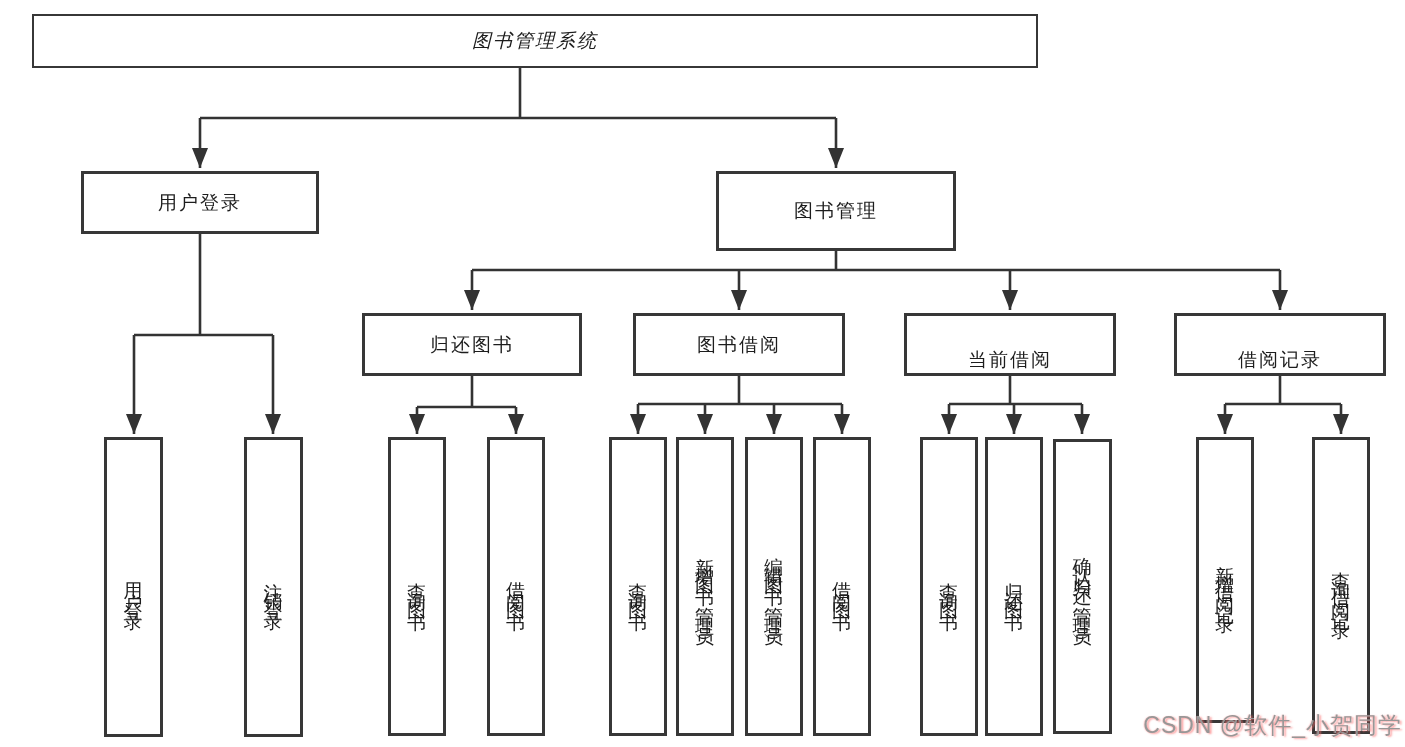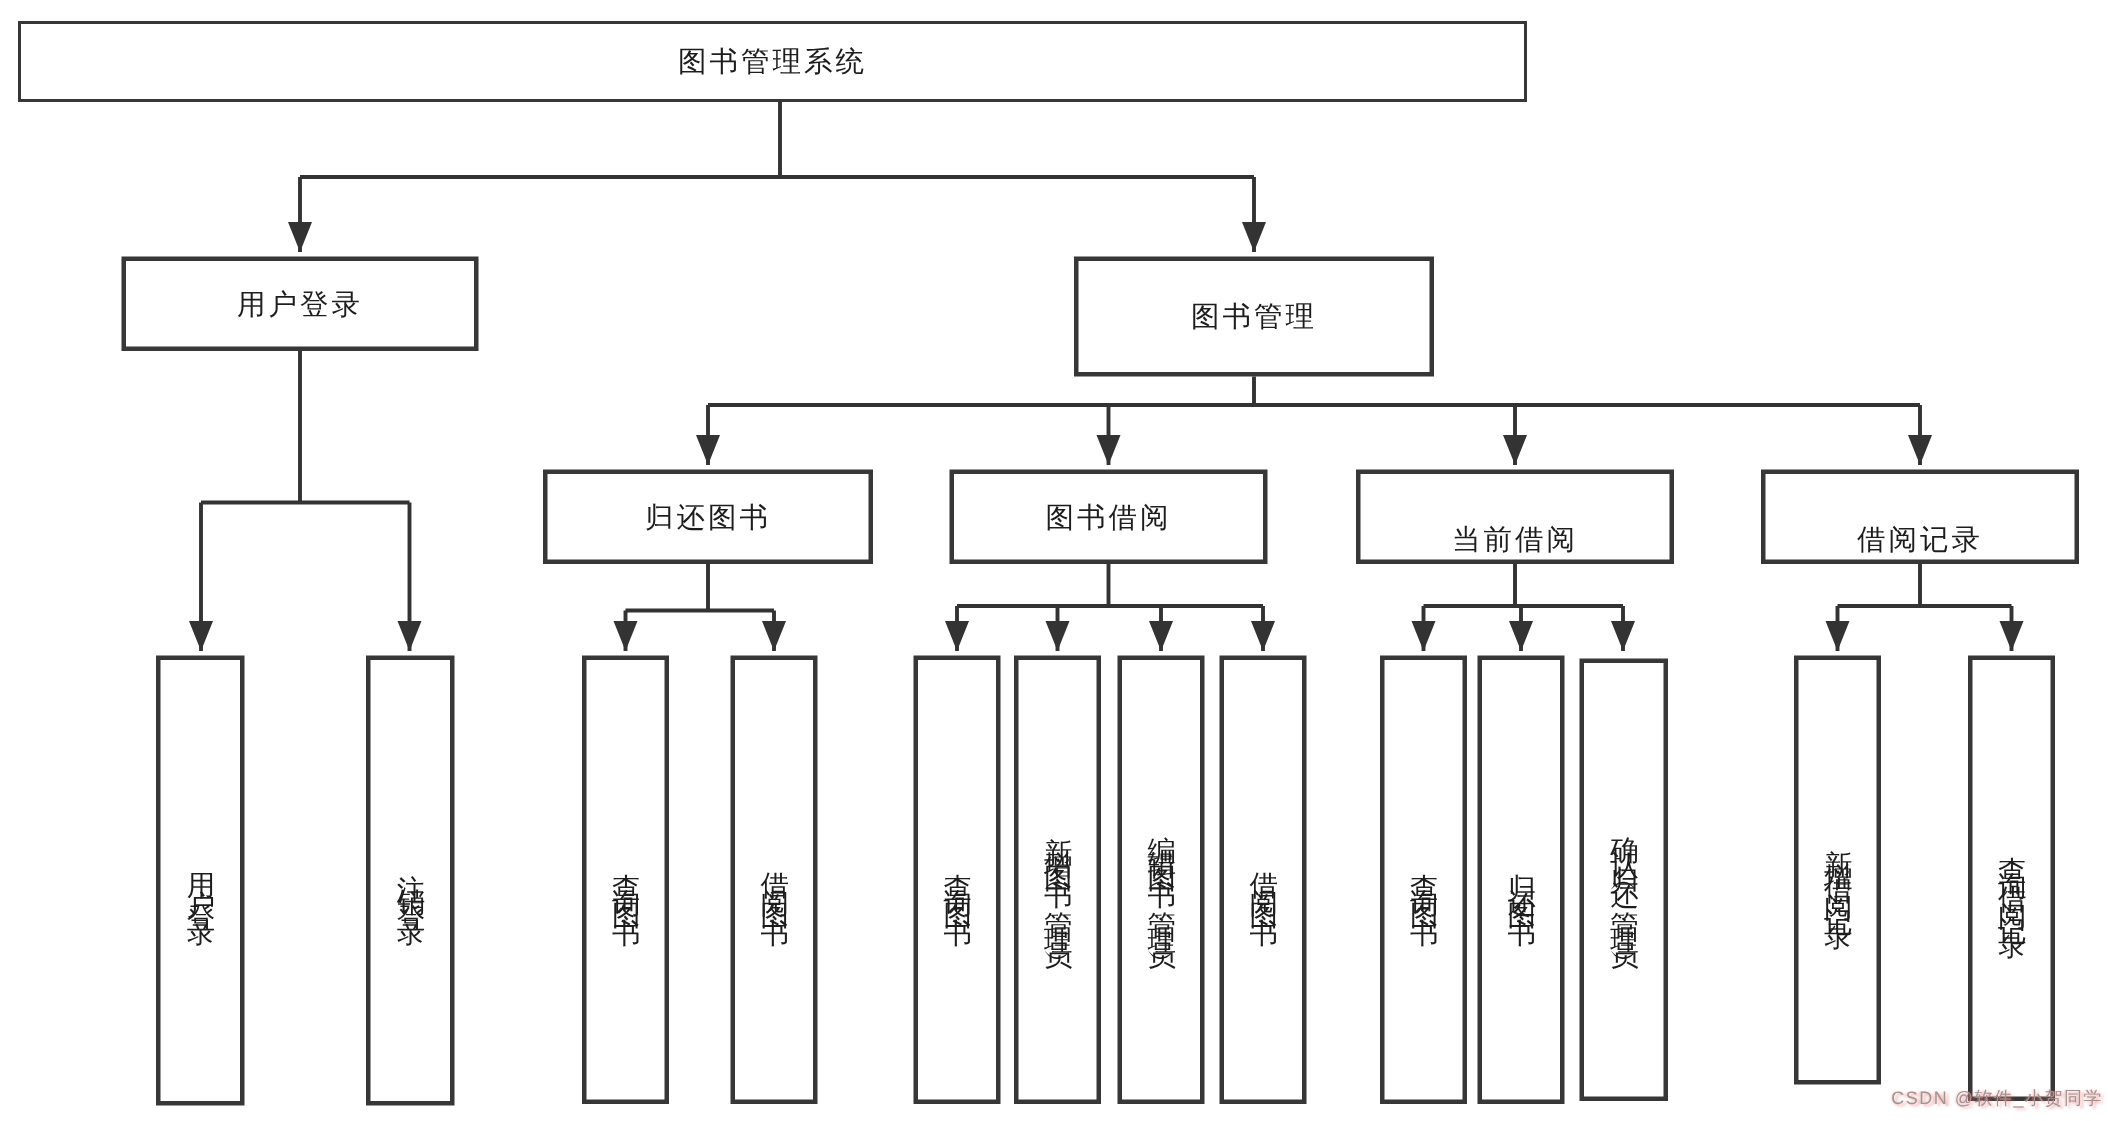--- a/index.html
+++ b/index.html
@@ -18,21 +18,21 @@
   }
   .root{border-width:2px;}
   .hbox{font-size:19px;letter-spacing:2px;white-space:nowrap;}
   .vbox span{
     writing-mode:vertical-rl;text-orientation:mixed;
     font-size:19px;letter-spacing:10px;line-height:1;
     display:block;
   }
   .watermark{
     position:absolute;right:3px;bottom:6px;
-    font-size:12px;letter-spacing:1px;
+    font-size:23px;letter-spacing:1px;
     color:#979797;
     text-shadow:2px 1px 2px rgba(250,110,110,0.65), -1px 0 1px rgba(255,170,170,0.45);
     white-space:nowrap;
   }
 </style>
 </head>
 <body>
 
 <div class="stage">
 
@@ -72,21 +72,21 @@
       <path d="M949,404 V434" marker-end="url(#arr)"></path>
       <path d="M1014,404 V434" marker-end="url(#arr)"></path>
       <path d="M1082,404 V434" marker-end="url(#arr)"></path>
 
       <path d="M1280,376 V404 M1225,404 H1341"></path>
       <path d="M1225,404 V434" marker-end="url(#arr)"></path>
       <path d="M1341,404 V434" marker-end="url(#arr)"></path>
     </g>
   </svg>
 
-  <div class="node root hbox" style="left:12px;top:14px;width:1006px;height:54px;">
+  <div class="node root hbox" style="left:32px;top:14px;width:1006px;height:54px;font-style:italic;">
     <span>图书管理系统</span>
   </div>
 
   <div class="node hbox" style="left:81px;top:171px;width:238px;height:63px;">
     <span>用户登录</span>
   </div>
   <div class="node hbox" style="left:716px;top:171px;width:240px;height:80px;">
     <span>图书管理</span>
   </div>
 

